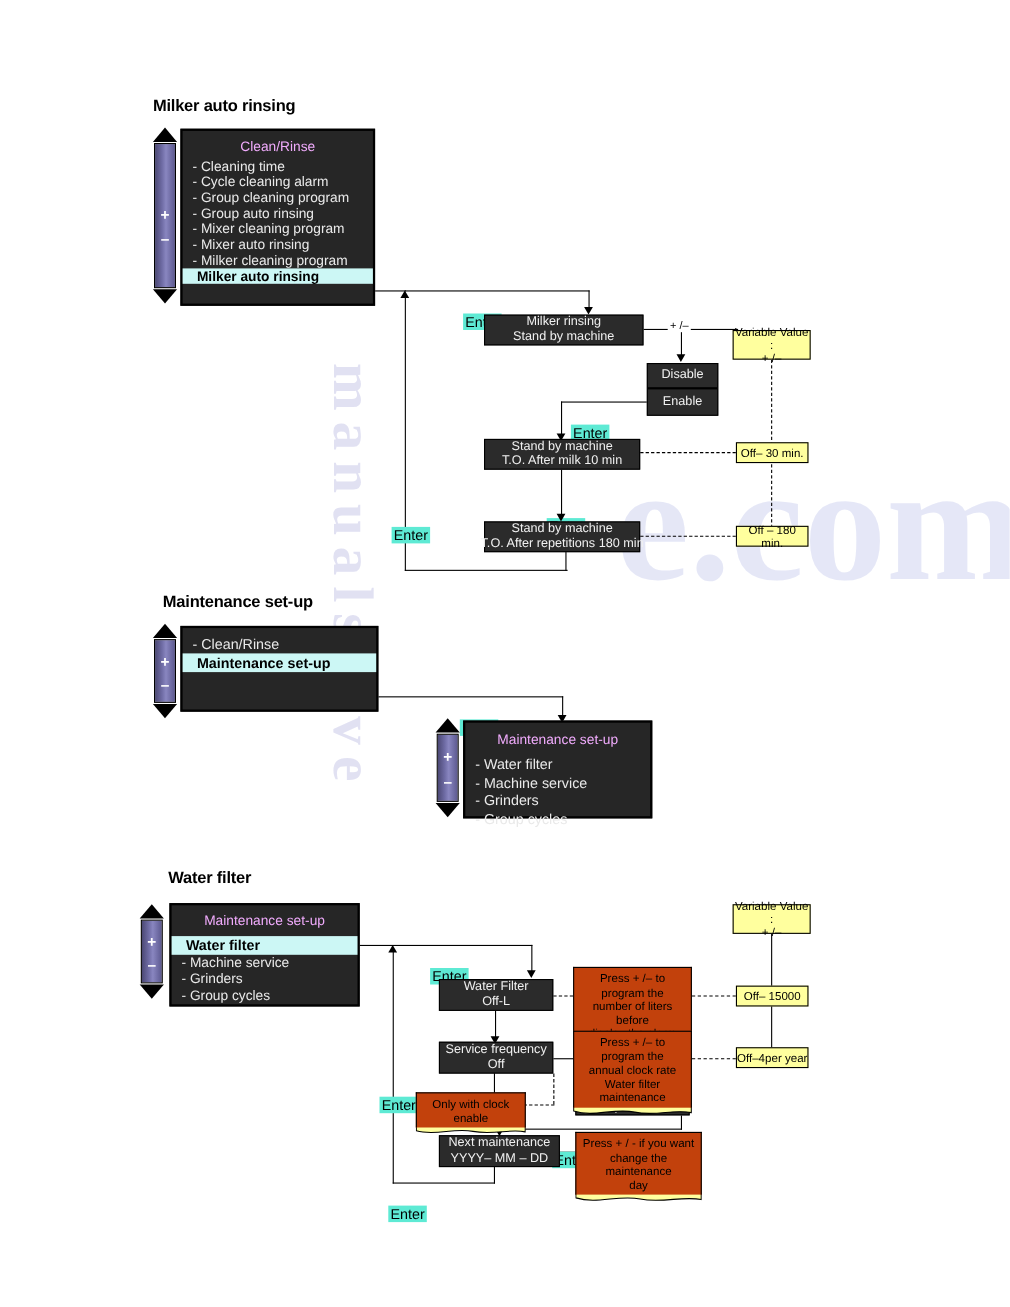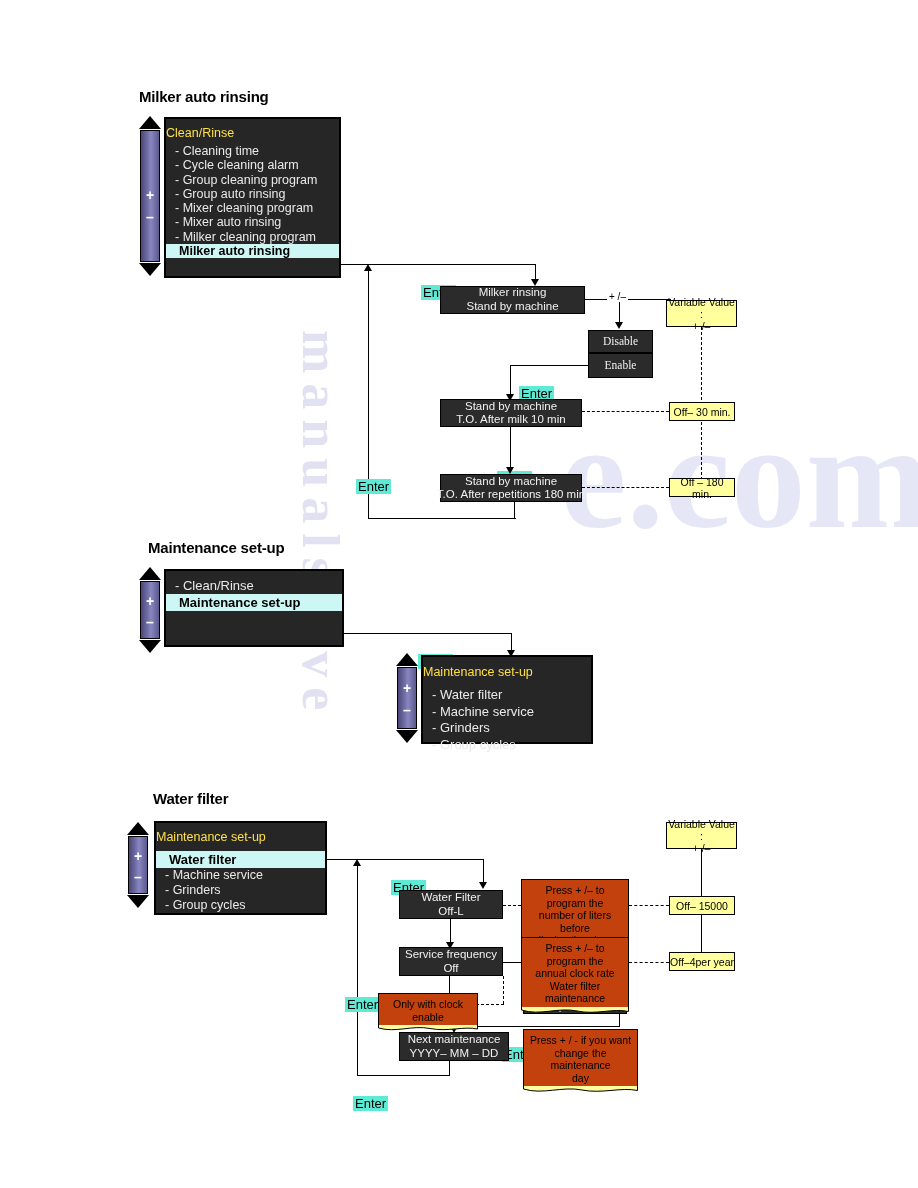--- a/index.html
+++ b/index.html
@@ -56,23 +56,23 @@
 
   
   .lcd {
     position: absolute;
     background: #262626;
     border: 2px solid #000;
     box-sizing: border-box;
     z-index: 5;
   }
   .lcd-title {
-    color: #fde047;
+    color: #f0abfc;
     font-size: 12.5px;
-    text-align: left;
+    text-align: center;
     padding-top: 7px;
     padding-bottom: 4px;
   }
   .lcd-rows { padding-bottom: 2px; }
   .lcd-row {
     color: #e9e9e9;
     font-size: 12.5px;
     padding: 0 0 0 9px;
     line-height: 14.3px;
     white-space: nowrap;
@@ -290,21 +290,21 @@
   <div class="fbox" style="left:440px; top:286px; width:145px; height:28px;justify-content:flex-end;">
     <div class="ln">Milker rinsing</div>
     <div class="ln">Stand by machine</div>
   </div>
 
   <div class="hline" style="left:585px; top:299px; width:86px;"></div>
   <div class="pmlabel" style="left:607px; top:291px;">+ /–</div>
   <div class="vline" style="left:619px; top:299px; height:25px;"></div>
   <div class="arrow-d" style="left:615px; top:322px;"></div>
 
-  <div class="fbox split" style="left:588px; top:330px; width:65px; height:48px;font-family:Liberation Serif, serif;">
+  <div class="fbox split" style="left:588px; top:330px; width:65px; height:48px;">
     <div class="half top">Disable</div>
     <div class="half">Enable</div>
   </div>
 
   <div class="hline" style="left:510px; top:365px; width:78px;"></div>
   <div class="elabel" style="left:519px; top:358px;">Enter</div>
   <div class="vline" style="left:510px; top:365px; height:32px;"></div>
   <div class="arrow-d" style="left:506px; top:394px;"></div>
 
   <div class="fbox" style="left:440px; top:399px; width:142px; height:28px;">

